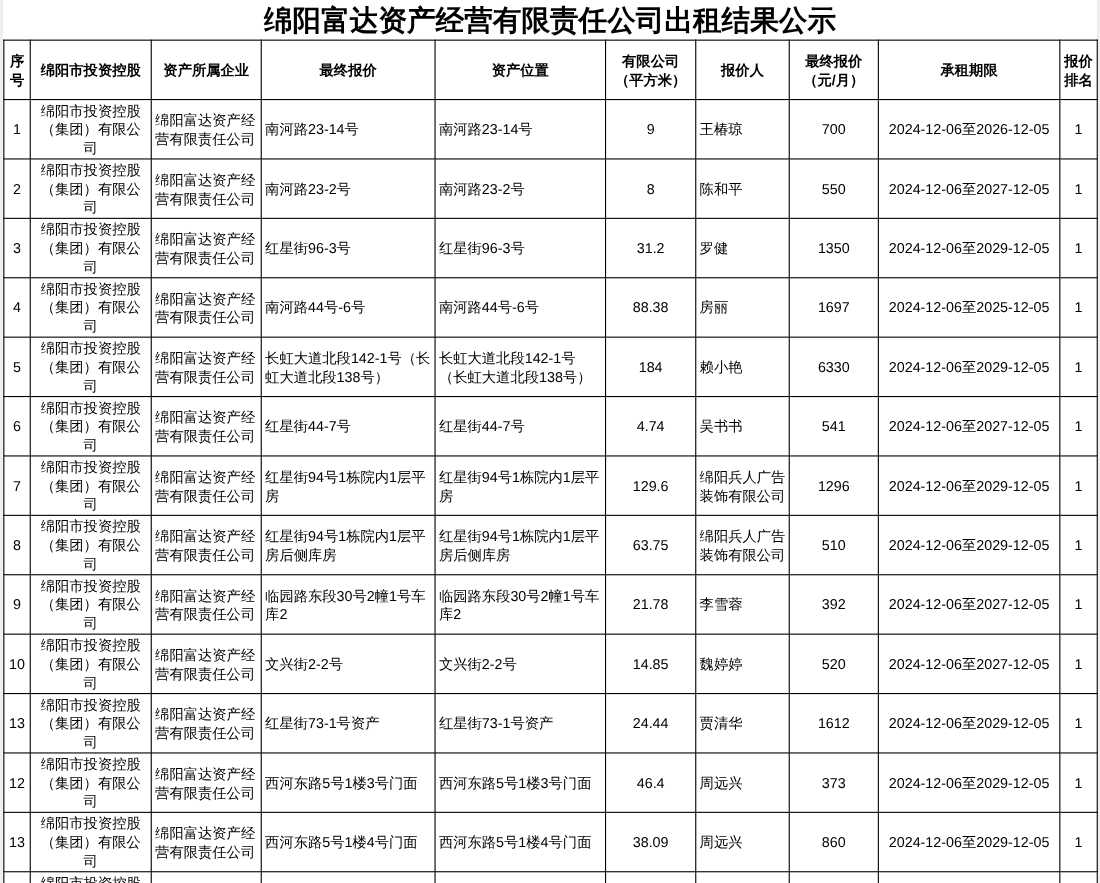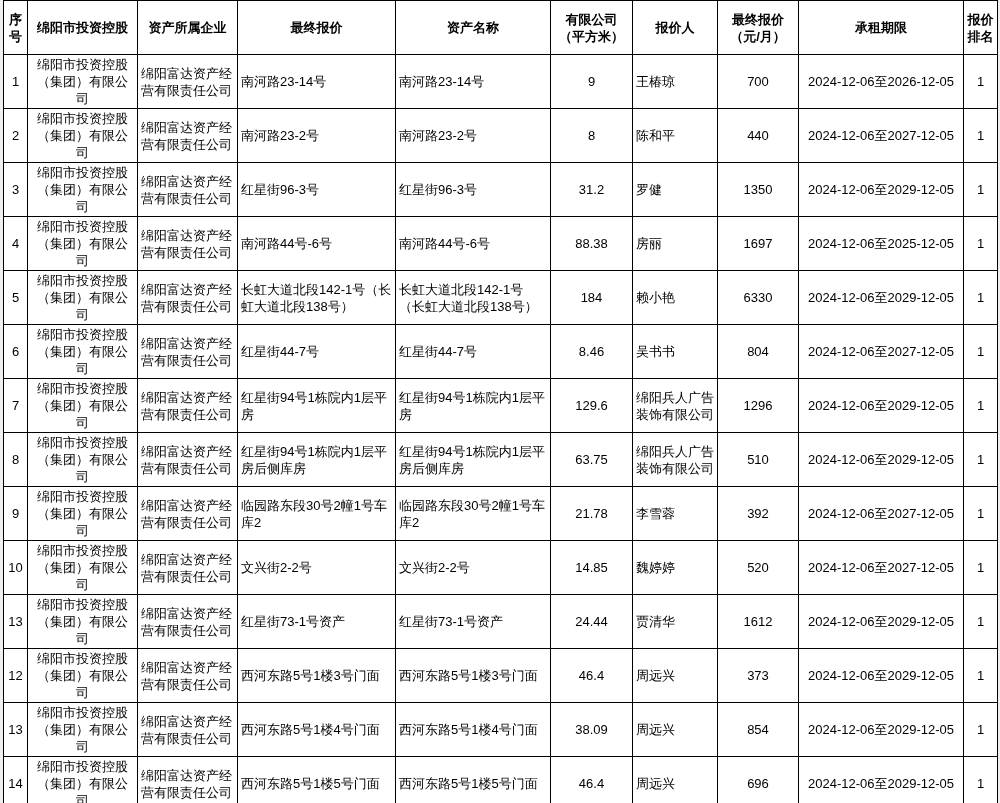--- a/index.html
+++ b/index.html
@@ -38,41 +38,42 @@
   thead tr { height: 54px; }
   tbody tr { height: 40px; }
   th { font-weight: bold; text-align: center; padding: 1px 2px; }
   .al-c { text-align: center; }
   .al-l { text-align: left; }
 </style>
 </head>
 <body>
 
 <div class="sheet">
+  <div class="title">绵阳富达资产经营有限责任公司出租结果公示</div>
 
   <table class="results">
     <colgroup>
       <col style="width:24px">
         <col style="width:110px">
         <col style="width:100px">
       <col style="width:158px">
         <col style="width:155px">
         <col style="width:82px">
       <col style="width:85px">
         <col style="width:81px">
         <col style="width:165px">
       <col style="width:34px">
     </colgroup>
     <thead>
       <tr>
           <th>序号</th>
           <th>绵阳市投资控股</th>
           <th>资产所属企业</th>
           <th>最终报价</th>
-          <th>资产名称</th>
+          <th>资产位置</th>
           <th>有限公司（平方米）</th>
           <th>报价人</th>
           <th>最终报价（元/月）</th>
           <th>承租期限</th>
           <th>报价排名</th>
         </tr>
     </thead>
     <tbody>
         <tr>
           <td class="al-c">1</td>
@@ -87,21 +88,21 @@
           <td class="al-c">1</td>
         </tr>
         <tr>
           <td class="al-c">2</td>
           <td class="al-c">绵阳市投资控股（集团）有限公司</td>
           <td class="al-l">绵阳富达资产经营有限责任公司</td>
           <td class="al-l">南河路23-2号</td>
           <td class="al-l">南河路23-2号</td>
           <td class="al-c">8</td>
           <td class="al-l">陈和平</td>
-          <td class="al-c">440</td>
+          <td class="al-c">550</td>
           <td class="al-c">2024-12-06至2027-12-05</td>
           <td class="al-c">1</td>
         </tr>
         <tr>
           <td class="al-c">3</td>
           <td class="al-c">绵阳市投资控股（集团）有限公司</td>
           <td class="al-l">绵阳富达资产经营有限责任公司</td>
           <td class="al-l">红星街96-3号</td>
           <td class="al-l">红星街96-3号</td>
           <td class="al-c">31.2</td>
@@ -133,23 +134,23 @@
           <td class="al-c">6330</td>
           <td class="al-c">2024-12-06至2029-12-05</td>
           <td class="al-c">1</td>
         </tr>
         <tr>
           <td class="al-c">6</td>
           <td class="al-c">绵阳市投资控股（集团）有限公司</td>
           <td class="al-l">绵阳富达资产经营有限责任公司</td>
           <td class="al-l">红星街44-7号</td>
           <td class="al-l">红星街44-7号</td>
-          <td class="al-c">8.46</td>
+          <td class="al-c">4.74</td>
           <td class="al-l">吴书书</td>
-          <td class="al-c">804</td>
+          <td class="al-c">541</td>
           <td class="al-c">2024-12-06至2027-12-05</td>
           <td class="al-c">1</td>
         </tr>
         <tr>
           <td class="al-c">7</td>
           <td class="al-c">绵阳市投资控股（集团）有限公司</td>
           <td class="al-l">绵阳富达资产经营有限责任公司</td>
           <td class="al-l">红星街94号1栋院内1层平房</td>
           <td class="al-l">红星街94号1栋院内1层平房</td>
           <td class="al-c">129.6</td>
@@ -219,21 +220,21 @@
           <td class="al-c">1</td>
         </tr>
         <tr>
           <td class="al-c">13</td>
           <td class="al-c">绵阳市投资控股（集团）有限公司</td>
           <td class="al-l">绵阳富达资产经营有限责任公司</td>
           <td class="al-l">西河东路5号1楼4号门面</td>
           <td class="al-l">西河东路5号1楼4号门面</td>
           <td class="al-c">38.09</td>
           <td class="al-l">周远兴</td>
-          <td class="al-c">854</td>
+          <td class="al-c">860</td>
           <td class="al-c">2024-12-06至2029-12-05</td>
           <td class="al-c">1</td>
         </tr>
         <tr>
           <td class="al-c">14</td>
           <td class="al-c">绵阳市投资控股（集团）有限公司</td>
           <td class="al-l">绵阳富达资产经营有限责任公司</td>
           <td class="al-l">西河东路5号1楼5号门面</td>
           <td class="al-l">西河东路5号1楼5号门面</td>
           <td class="al-c">46.4</td>

